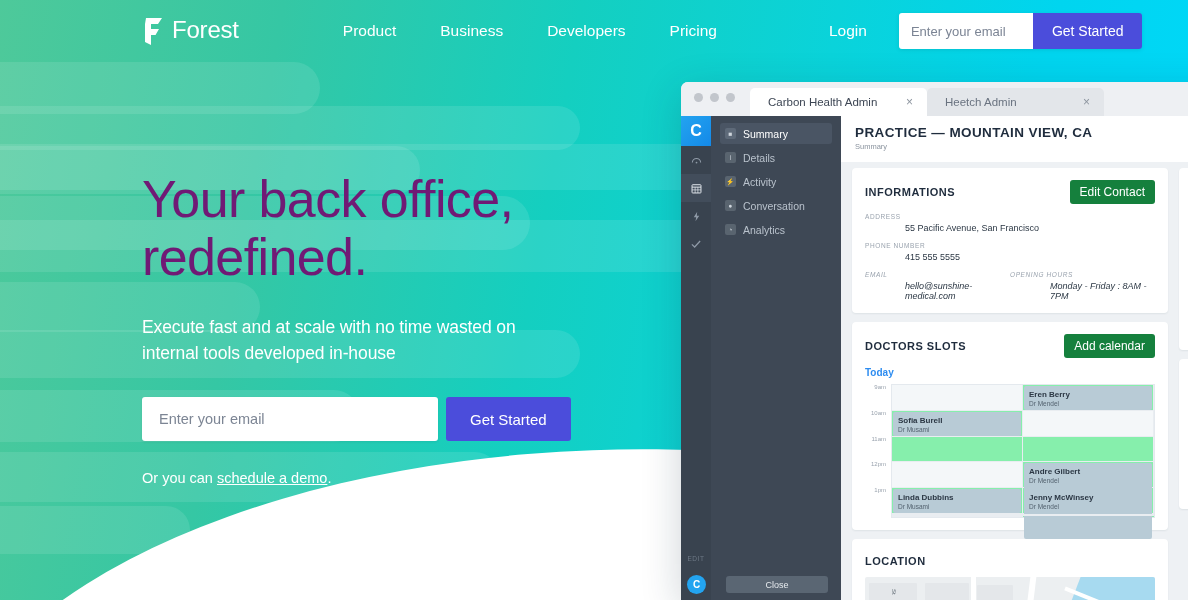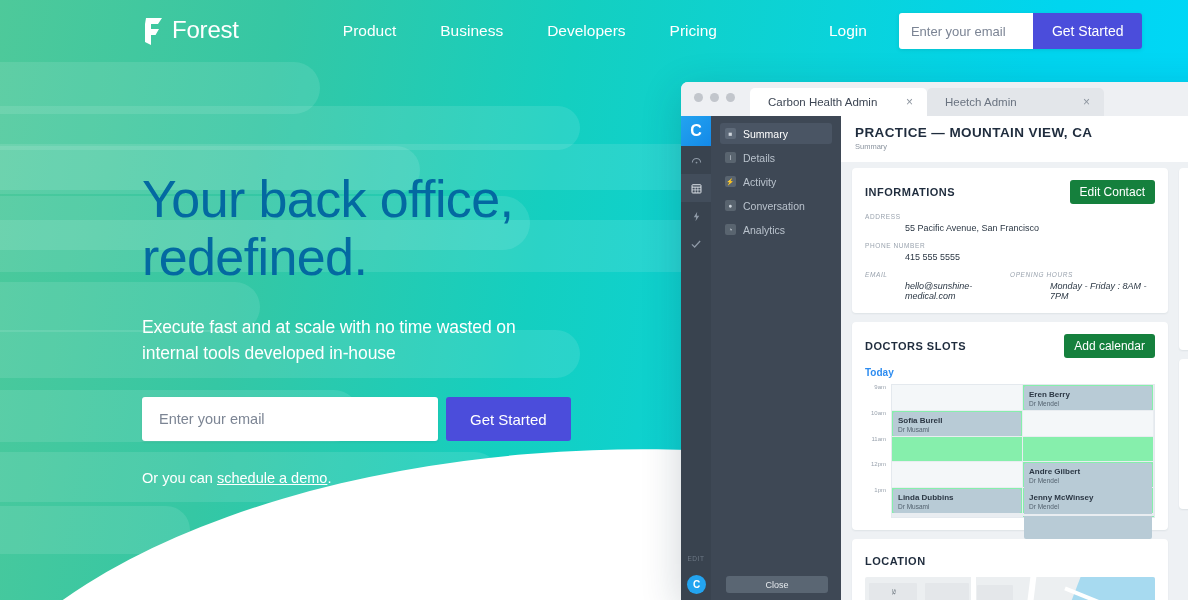--- a/index.html
+++ b/index.html
@@ -60,21 +60,21 @@
   #nav-email::placeholder { color:#7b8494; }
   #nav-cta {
     background:#4b4ddb; color:#fff; border:none; cursor:pointer;
     font-family:"Liberation Sans", sans-serif; font-size:14px;
     padding:0 19px; white-space:nowrap;
   }
 
   
   #hero-content { position:absolute; left:142px; top:170px; z-index:7; width:520px; }
   #hero-title {
-    color:#0369a1; font-size:52px; line-height:58px; font-weight:400;
+    color:#701a75; font-size:52px; line-height:58px; font-weight:400;
     letter-spacing:-0.6px;
   }
   #hero-sub {
     color:#fff; font-size:17.5px; line-height:26px; margin-top:28px;
     letter-spacing:-0.1px;
   }
   #hero-form { display:flex; margin-top:31px; }
   #hero-email {
     width:296px; height:44px; border:none; outline:none; background:#fff;
     border-radius:3px; font-family:"Liberation Sans", sans-serif;

